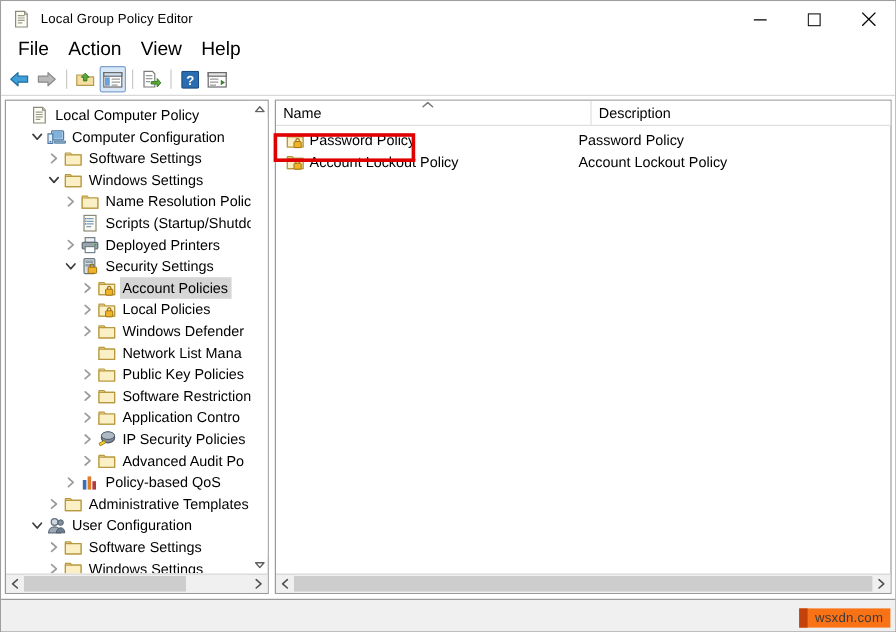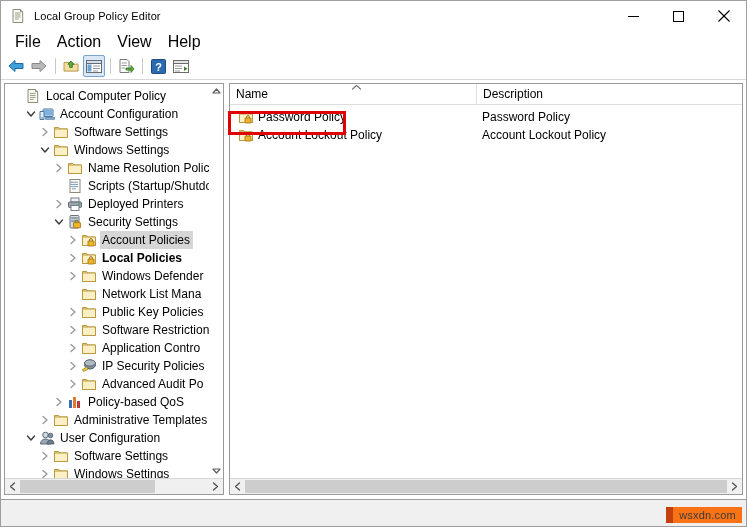--- a/index.html
+++ b/index.html
@@ -250,20 +250,21 @@
   }
 
   
   .lv-header {
     height: 20px;
     min-height: 20px;
     display: flex;
     border-bottom: 1px solid #dedede;
     background: #ffffff;
     position: relative;
+    gap: 16px;
   }
   .lv-col {
     font-size: 12px;
     display: flex;
     align-items: center;
     padding-left: 6px;
     box-sizing: border-box;
     position: relative;
     color: #000;
   }
@@ -492,21 +493,21 @@
               </span>
               <span class="node-icon">
                 <svg width="16" height="16" viewBox="0 0 16 16">
                   <rect x="4" y="3" width="10" height="7.5" rx=".8" fill="#cfe0ef" stroke="#4a7aa5" stroke-width="1"></rect>
                   <rect x="5" y="4" width="8" height="5.5" fill="#7fb3dd"></rect>
                   <path d="M6.5 11.5h9v1.8h-9z" fill="#9fb6c6" stroke="#4a7aa5" stroke-width=".8"></path>
                   <path d="M1 5.5h4v8H1z" fill="#e7eef5" stroke="#4a7aa5" stroke-width="1"></path>
                   <circle cx="3" cy="12" r=".8" fill="#4a7aa5"></circle>
                 </svg>
               </span>
-              <span class="label">Account Configuration</span>
+              <span class="label">Computer Configuration</span>
             </div>
             <div class="tree-row" style="padding-left: 32px;">
               <span class="twisty">
                 <svg width="10" height="10" viewBox="0 0 10 10">
                   <path d="M3 1.5 L7 5 L3 8.5" fill="none" stroke="#9a9a9a" stroke-width="1.4" stroke-linecap="round" stroke-linejoin="round"></path>
                 </svg>
               </span>
               <span class="node-icon">
                 <svg width="16" height="16" viewBox="0 0 16 16">
                   <path d="M1.5 3.5h4.2l1.2 1.5h7.6v8.5H1.5z" fill="#f6e3a8" stroke="#b9993f" stroke-width="1" stroke-linejoin="round"></path>
@@ -603,21 +604,21 @@
               <span class="node-icon">
                 <svg width="16" height="16" viewBox="0 0 16 16">
                   <path d="M1.5 3.5h4.2l1.2 1.5h7.6v8.5H1.5z" fill="#f6e3a8" stroke="#b9993f" stroke-width="1" stroke-linejoin="round"></path>
                   <path d="M1.5 5h13v8.5h-13z" fill="#fbefc6" stroke="#b9993f" stroke-width="1"></path>
                   <rect x="7" y="9" width="6" height="5" rx=".6" fill="#f0b429" stroke="#9c6f10" stroke-width=".8"></rect>
                   <path d="M8.6 9.2V8a1.4 1.4 0 0 1 2.8 0v1.2" fill="none" stroke="#9c6f10" stroke-width="1"></path>
                 </svg>
               </span>
               <span class="label">Account Policies</span>
             </div>
-            <div class="tree-row" style="padding-left: 60px; font-weight: bold;">
+            <div class="tree-row" style="padding-left: 60px;">
               <span class="twisty">
                 <svg width="10" height="10" viewBox="0 0 10 10">
                   <path d="M3 1.5 L7 5 L3 8.5" fill="none" stroke="#9a9a9a" stroke-width="1.4" stroke-linecap="round" stroke-linejoin="round"></path>
                 </svg>
               </span>
               <span class="node-icon">
                 <svg width="16" height="16" viewBox="0 0 16 16">
                   <path d="M1.5 3.5h4.2l1.2 1.5h7.6v8.5H1.5z" fill="#f6e3a8" stroke="#b9993f" stroke-width="1" stroke-linejoin="round"></path>
                   <path d="M1.5 5h13v8.5h-13z" fill="#fbefc6" stroke="#b9993f" stroke-width="1"></path>
                   <rect x="7" y="9" width="6" height="5" rx=".6" fill="#f0b429" stroke="#9c6f10" stroke-width=".8"></rect>

